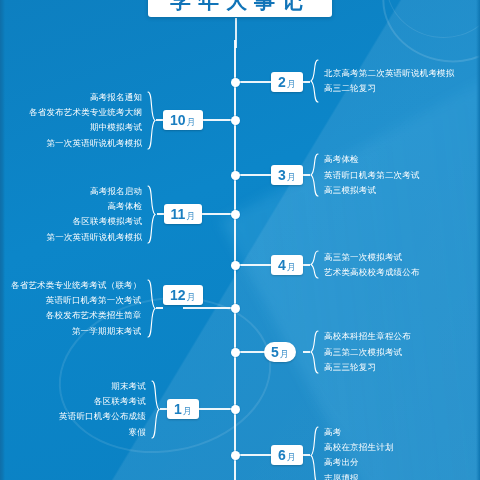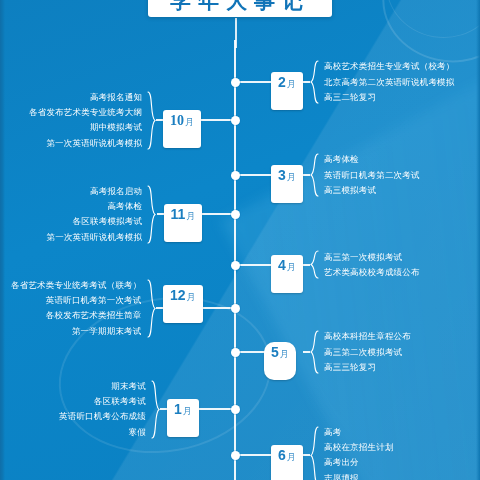--- a/index.html
+++ b/index.html
@@ -146,21 +146,21 @@
     height: 2px;
     background: rgba(255,255,255,0.92);
     z-index: 5;
   }
 
   
   .month {
     position: absolute;
     background: #ffffff;
     border-radius: 3px;
-    padding: 2px 7px 20px 7px;
+    padding: 2px 7px 2px 7px;
     z-index: 12;
     box-shadow: 0 1px 2px rgba(0,0,0,0.20);
     white-space: nowrap;
     line-height: 1;
   }
   .month .num {
     font-size: 14px;
     font-weight: bold;
     color: #1b7ec0;
     letter-spacing: 0;
@@ -230,42 +230,41 @@
   <div class="title-plate">
     <div class="t">学年大事记</div>
   </div>
   <div class="title-stem"></div>
 
   <div class="spine"></div>
 
   <div id="branches">
       <div class="node" style="top: 115.5px;"></div>
       <div class="connector" style="top: 119px; left: 183px; width: 52px;"></div>
-      <div class="month" style="top: 110px; left: 163px; font-family: Liberation Serif, serif;"><span class="num">10</span><span class="suf">月</span></div>
+      <div class="month" style="top: 110px; left: 163px;"><span class="num">10</span><span class="suf">月</span></div>
       <div class="group left" style="top: 89.5px; left: 29px;">
         <div class="items">
           <div class="li">高考报名通知</div>
           <div class="li">各省发布艺术类专业统考大纲</div>
           <div class="li">期中模拟考试</div>
           <div class="li">第一次英语听说机考模拟</div>
         </div>
         <svg class="brace" width="9" height="59" viewBox="0 0 9 59">
           <path d="M1,1 C6,1 3,26.5 8,29.5 C3,32.5 6,58 1,58" fill="none" stroke="#ffffff" stroke-width="1.1" stroke-linecap="round"></path>
         </svg>
       </div>
       <div class="stub" style="top: 119px; width: 7px; left: 156px;"></div>
       <div class="node" style="top: 77.5px;"></div>
       <div class="connector" style="top: 81px; left: 235px; width: 52px;"></div>
       <div class="month" style="top: 72px; left: 271px;"><span class="num">2</span><span class="suf">月</span></div>
       <div class="group right" style="top: 59px; left: 310px;">
         <svg class="brace" width="9" height="44" viewBox="0 0 9 44">
           <path d="M8,1 C3,1 6,19 1,22 C6,25 3,43 8,43" fill="none" stroke="#ffffff" stroke-width="1.1" stroke-linecap="round"></path>
         </svg>
         <div class="items">
-          <div class="li">高校艺术类招生专业考试（校考）</div>
           <div class="li">北京高考第二次英语听说机考模拟</div>
           <div class="li">高三二轮复习</div>
         </div>
       </div>
       <div class="stub" style="top: 81px; width: 7px; left: 303px;"></div>
       <div class="node" style="top: 209.5px;"></div>
       <div class="connector" style="top: 213px; left: 183px; width: 52px;"></div>
       <div class="month" style="top: 204px; left: 163.5px;"><span class="num">11</span><span class="suf">月</span></div>
       <div class="group left" style="top: 183.5px; left: 46.5px;">
         <div class="items">

